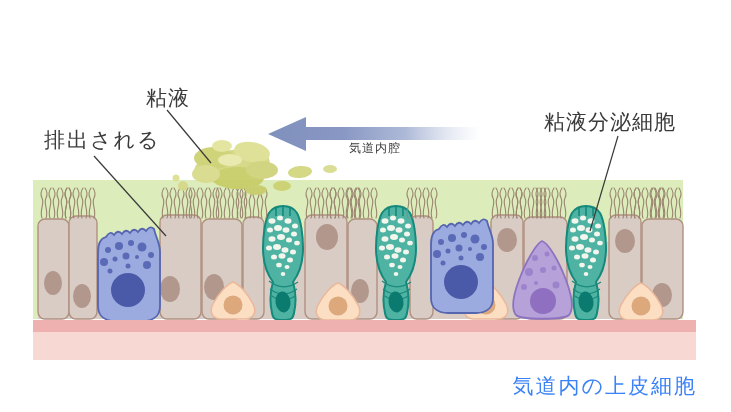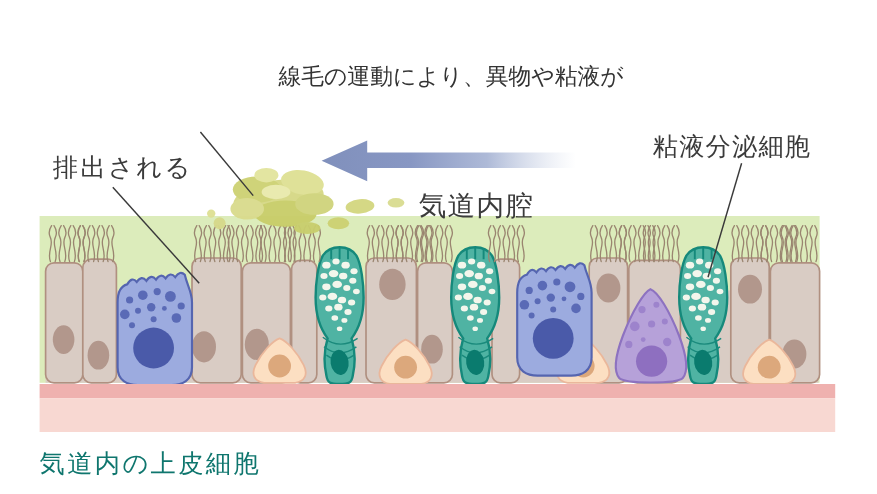--- a/index.html
+++ b/index.html
@@ -4,23 +4,23 @@
 <style>
   html,body{margin:0;padding:0;background:#ffffff;}
   #canvas{position:relative;width:731px;height:412px;background:#ffffff;overflow:hidden;
           font-family:"Liberation Sans","DejaVu Sans",sans-serif;}
   #artwork{position:absolute;left:0;top:0;}
   .label{position:absolute;color:#3b3b3b;white-space:nowrap;}
   .desc{left:232px;top:52px;font-size:19px;line-height:26px;color:#333;}
   .lbl-mucus{left:146px;top:84px;font-size:21px;letter-spacing:1px;}
   .lbl-ciliated{left:44px;top:126px;font-size:21px;letter-spacing:2px;}
   .lbl-secreting{left:544px;top:108px;font-size:21px;letter-spacing:1px;}
-  .lbl-lumen{left:349px;top:156px;font-size:23px;letter-spacing:1px;}
-  .caption{left:33px;top:372px;width:664px;text-align:left;font-size:21px;
-           letter-spacing:2px;color:#0f766e;}
+  .lbl-lumen{left:349px;top:140px;font-size:12px;letter-spacing:1px;}
+  .caption{left:33px;top:372px;width:664px;text-align:right;font-size:21px;
+           letter-spacing:2px;color:#3b82f6;}
 </style>
 </head>
 <body>
 
 <div id="canvas">
 
   <svg id="artwork" width="731" height="412" viewBox="0 0 731 412">
     <defs>
       <linearGradient id="arrowGrad" gradientUnits="userSpaceOnUse" x1="268" y1="134" x2="480" y2="134">
         <stop offset="0" stop-color="#8090bc" stop-opacity="1"></stop>
@@ -202,23 +202,23 @@
     <polygon points="268,134 306,117 306,127 480,127 480,140 306,140 306,151" fill="url(#arrowGrad)"></polygon>
 
     <g stroke="#3a3a3a" stroke-width="1.2">
       <line x1="167" y1="110" x2="211" y2="163"></line>
       <line x1="94" y1="156" x2="166" y2="236"></line>
       <line x1="618" y1="136" x2="590" y2="231"></line>
     </g>
   </svg>
 
   <div class="label desc">
-    <span style="display:block">線毛の運動により、異物や粘液が</span>
   </div>
 
+  <div class="label lbl-mucus">粘液</div>
 
   <div class="label lbl-ciliated">排出される</div>
 
   <div class="label lbl-secreting">粘液分泌細胞</div>
 
   <div class="label lbl-lumen">気道内腔</div>
 
   <div class="label caption">気道内の上皮細胞</div>
 </div>
 

